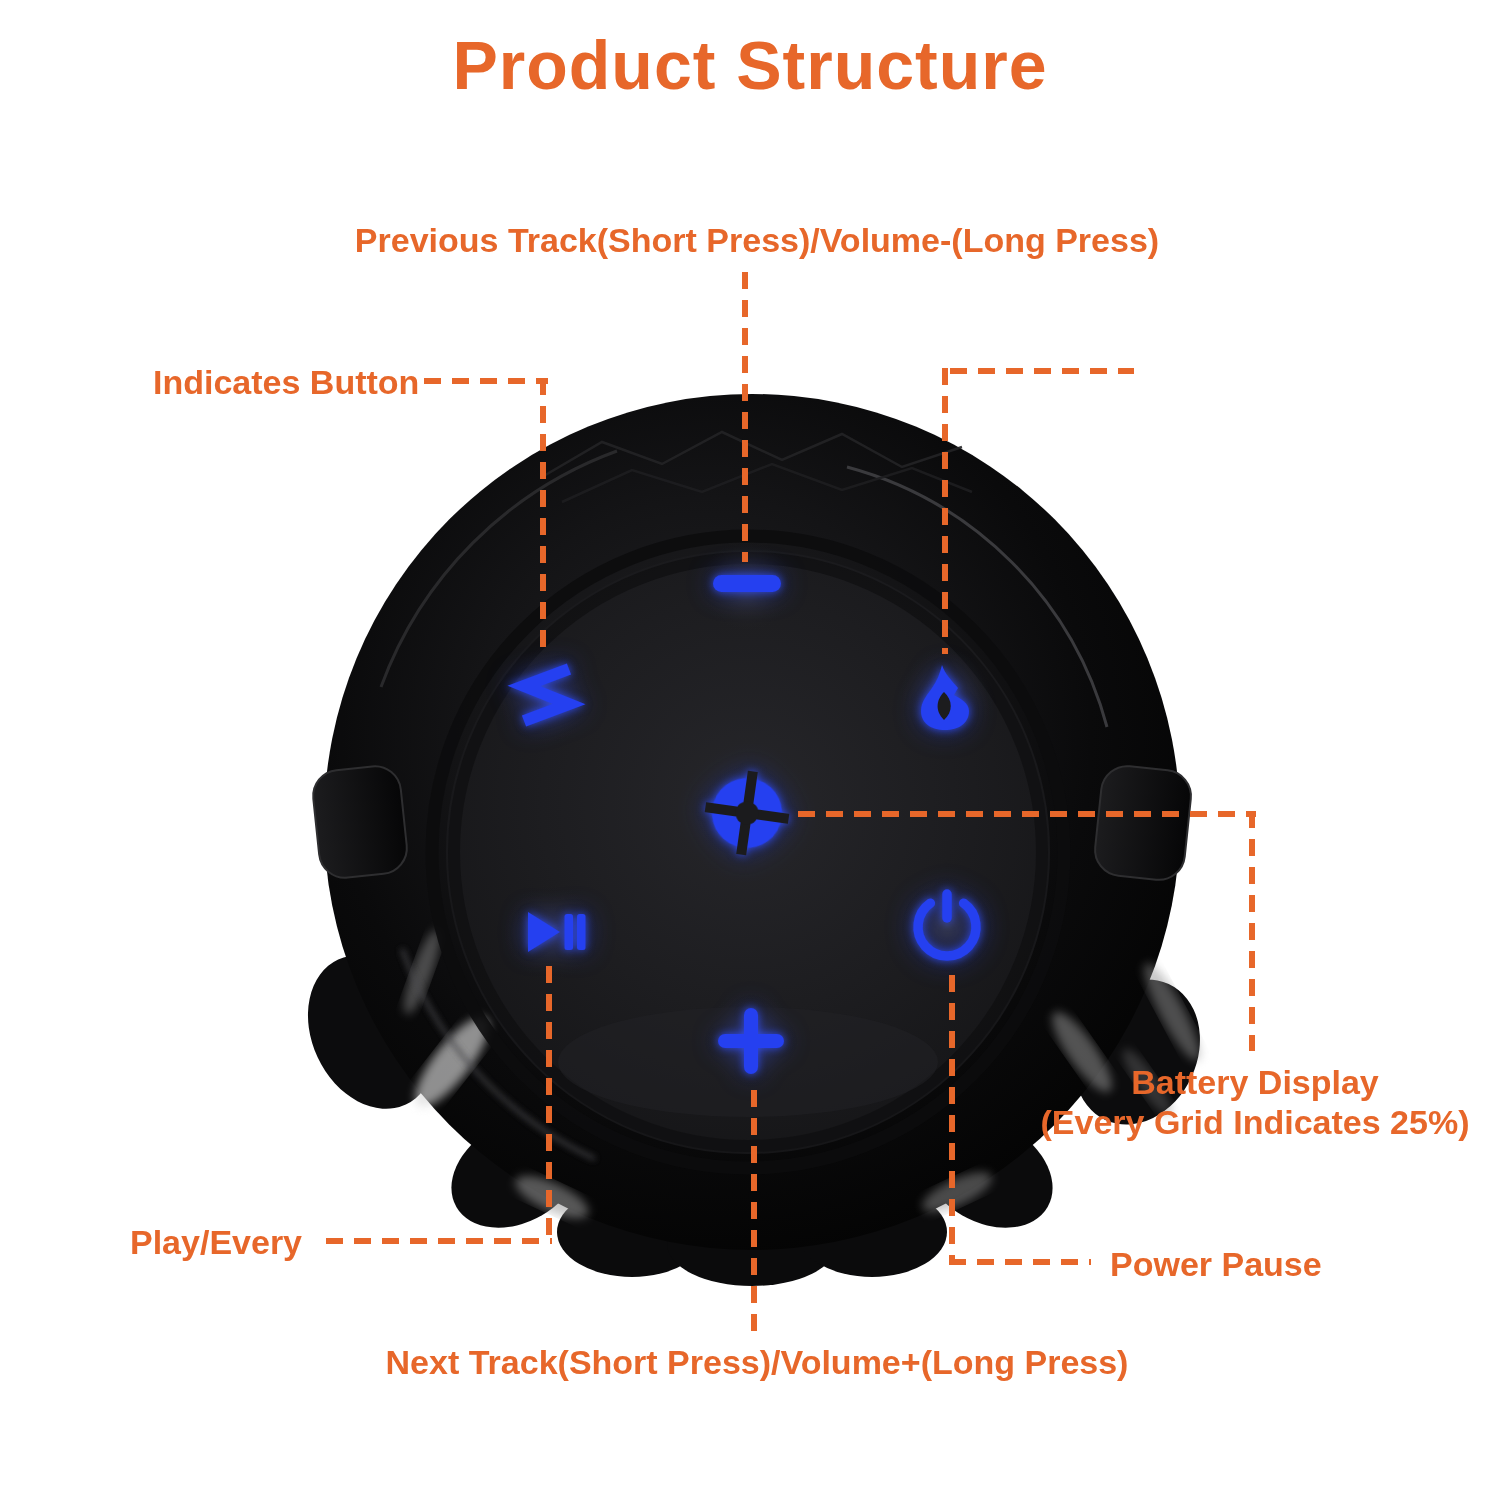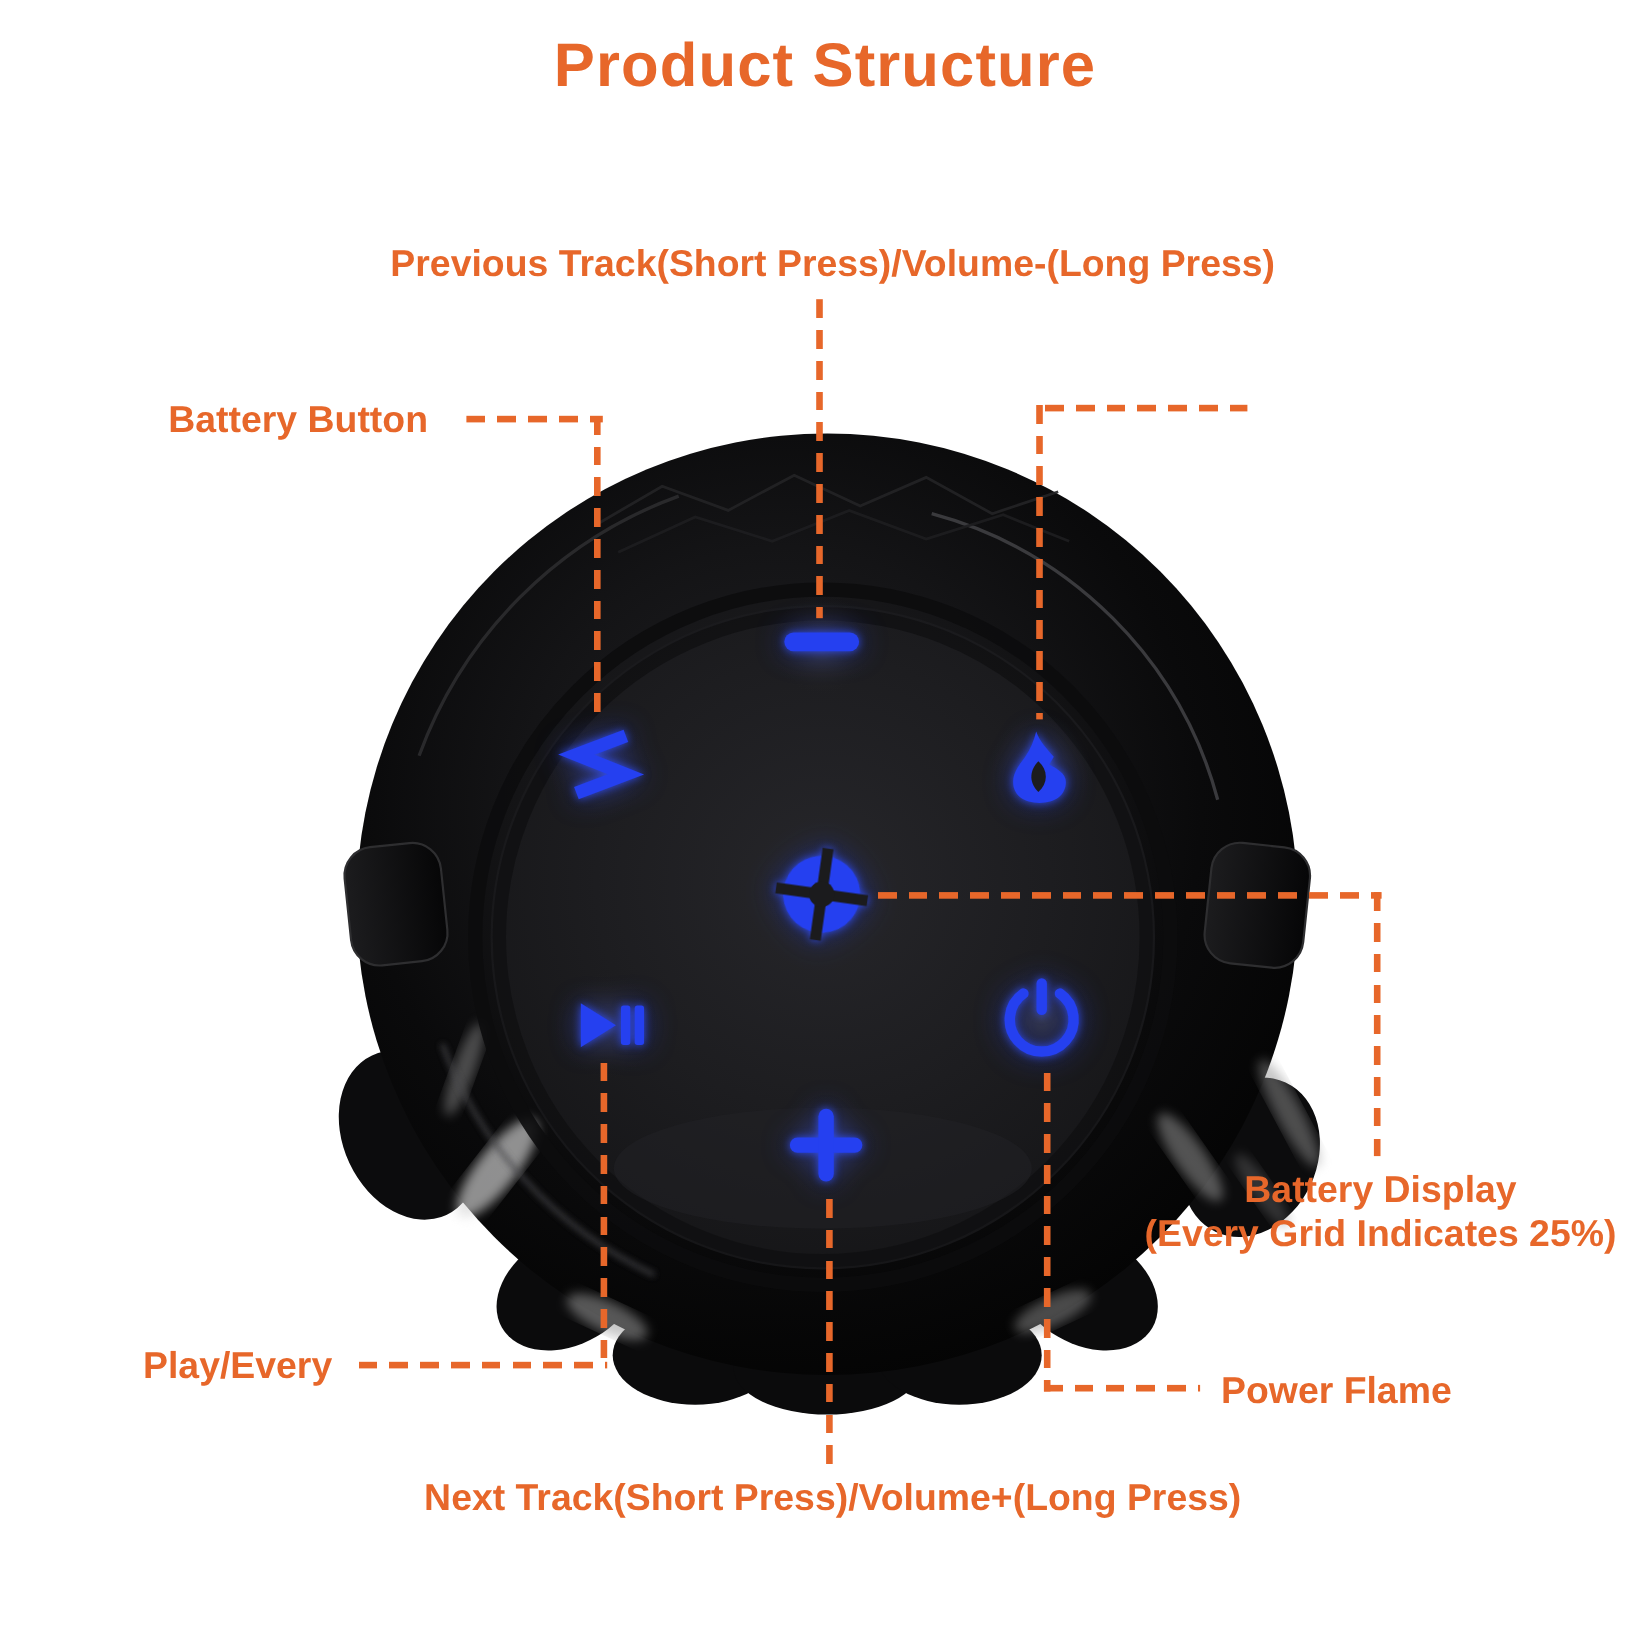--- a/index.html
+++ b/index.html
@@ -6,21 +6,21 @@
     --accent:#e7672a;
     --blue:#2540f0;
   }
   html,body{margin:0;padding:0;background:#ffffff;}
   #canvas{
     position:relative;width:1500px;height:1500px;background:#ffffff;
     font-family:"Liberation Sans","DejaVu Sans",sans-serif;overflow:hidden;
   }
   .title{
     position:absolute;left:0;top:26px;width:1500px;text-align:center;
-    font-size:56px;font-weight:bold;color:var(--accent);letter-spacing:1px;
+    font-size:68px;font-weight:bold;color:var(--accent);letter-spacing:1px;
   }
   .lbl{
     position:absolute;color:var(--accent);font-weight:bold;font-size:34px;
     white-space:nowrap;line-height:40px;
   }
   .lbl.center{left:0;width:1514px;text-align:center;}
   .battery-lbl{position:absolute;left:1005px;top:1062px;width:500px;text-align:center;
     color:var(--accent);font-weight:bold;font-size:34px;line-height:40px;}
   .hline{position:absolute;height:6px;
     background:repeating-linear-gradient(90deg,var(--accent) 0 17px,transparent 17px 28px);}
@@ -173,22 +173,22 @@
   <div class="vline lines" style="left:942px;top:368px;height:286px;"></div>
   <div class="hline lines" style="left:798px;top:811px;width:458px;"></div>
   <div class="vline lines" style="left:1249px;top:811px;height:240px;"></div>
   <div class="vline lines" style="left:546px;top:966px;height:278px;"></div>
   <div class="hline lines" style="left:326px;top:1238px;width:226px;"></div>
   <div class="vline lines" style="left:949px;top:975px;height:290px;"></div>
   <div class="hline lines" style="left:949px;top:1259px;width:142px;"></div>
   <div class="vline lines" style="left:751px;top:1090px;height:242px;"></div>
 
   <div class="lbl center" style="top:220px;">Previous Track(Short Press)/Volume-(Long Press)</div>
-  <div class="lbl" style="left:153px;top:362px;">Battery Button</div>
+  <div class="lbl" style="left:153px;top:362px;">Indicates Button</div>
   <div class="battery-lbl">
     <div>Battery Display</div>
     <div>(Every Grid Indicates 25%)</div>
   </div>
   <div class="lbl" style="left:130px;top:1222px;">Play/Every</div>
-  <div class="lbl" style="left:1110px;top:1244px;">Power Flame</div>
+  <div class="lbl" style="left:1110px;top:1244px;">Power Pause</div>
   <div class="lbl center" style="top:1342px;">Next Track(Short Press)/Volume+(Long Press)</div>
 
 </div>
 
 </body></html>

